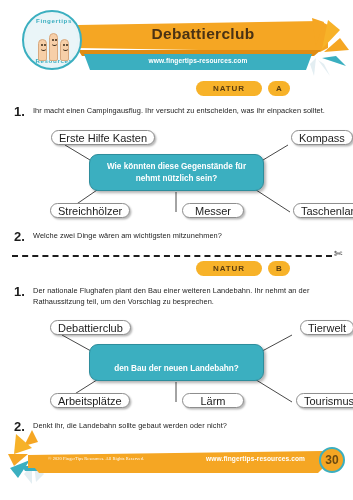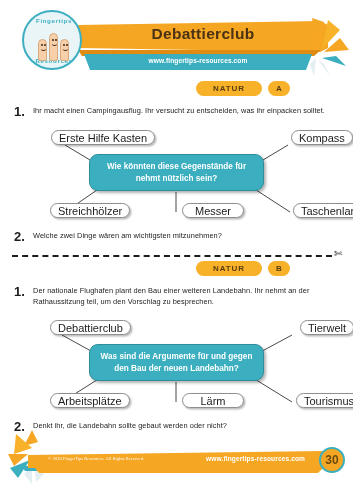--- a/index.html
+++ b/index.html
@@ -398,21 +398,21 @@
     </svg>
 
     <div class="node" style="left:14px; top:4px;">Debattierclub</div>
     <div class="node" style="left:264px; top:4px;">Tierwelt</div>
     <div class="node" style="left:14px; top:77px;text-align:center;">Arbeitsplätze</div>
     <div class="node" style="left:146px; top:77px; width:62px;">Lärm</div>
     <div class="node" style="left:260px; top:77px;">Tourismus</div>
 
     <div class="center-box" style="left:89px; top:28px; width:175px; height:37px;">
       <span>
-        <span>Was sind die Argumente für und gegen</span><br>
+        <br>
         <span>den Bau der neuen Landebahn?</span>
       </span>
     </div>
   </div>
 
   <div class="qrow" style="left:14px; top:420px; width:330px;">
     <span class="qnum">2.</span>
     <span class="qtext">Denkt ihr, die Landebahn sollte gebaut werden oder nicht?</span>
   </div>
 

